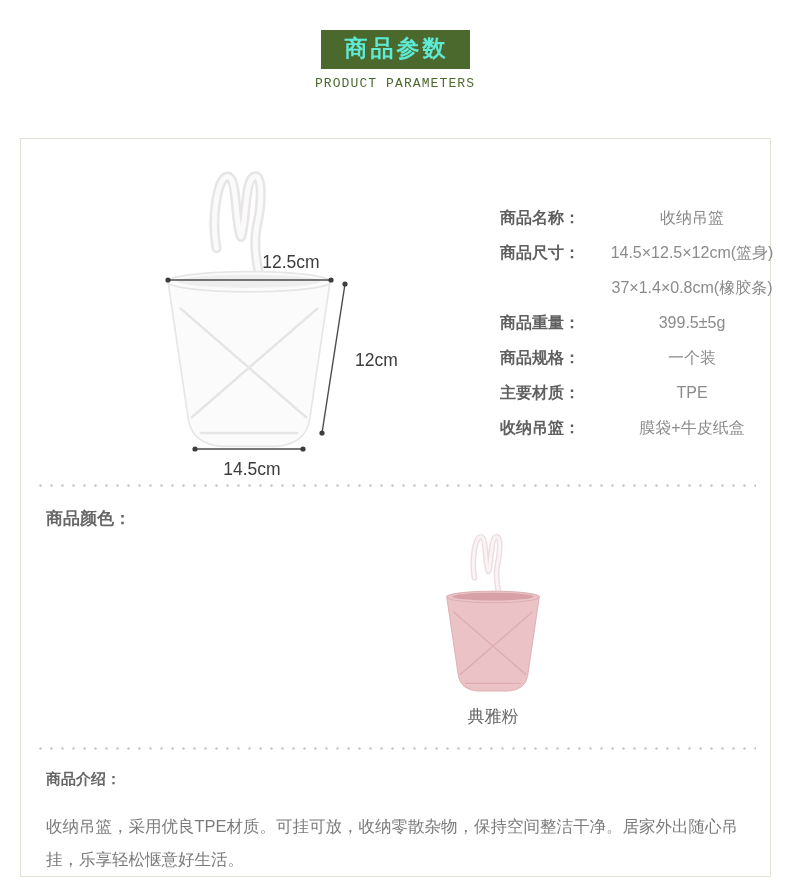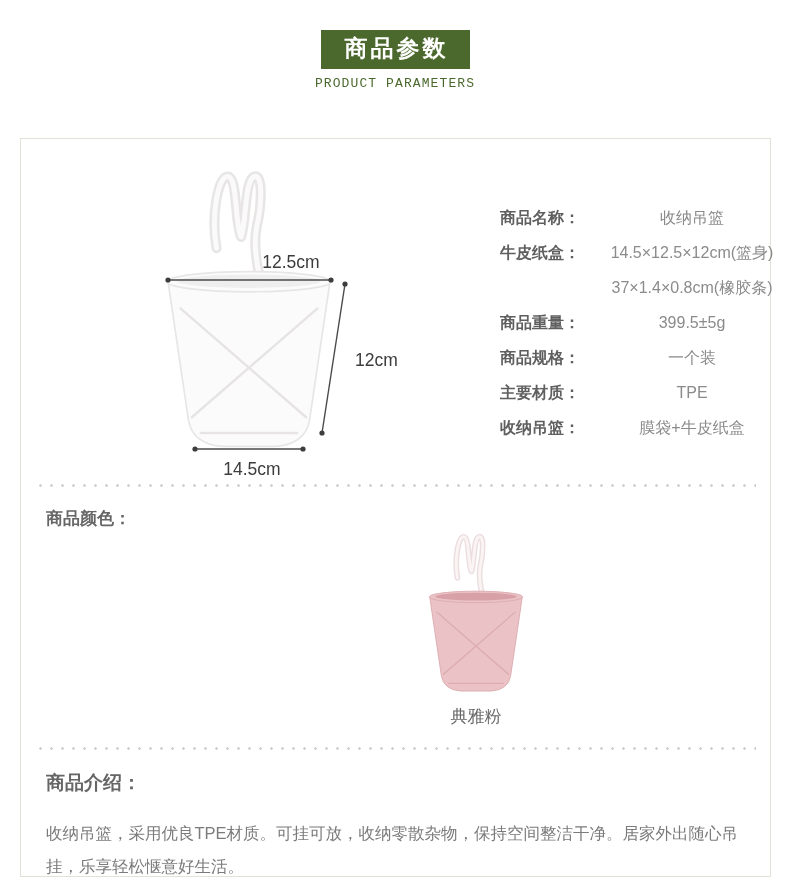--- a/index.html
+++ b/index.html
@@ -2,21 +2,21 @@
 <html><head>
 <meta charset="utf-8">
 <style>
   * { margin:0; padding:0; box-sizing:border-box; }
   html,body { width:790px; background:#ffffff; font-family:"Liberation Sans","DejaVu Sans",sans-serif; }
   body { height:894px; overflow:hidden; }
 
   
   .page-header { padding-top:30px; text-align:center; }
   .title-box {
-    display:inline-block; background:#4b692d; color:#ffffff;
+    display:inline-block; background:#4b692d; color:#5eead4;
     font-size:23px; font-weight:bold; letter-spacing:3px;
     padding:4px 21px 5px 24px; line-height:1.3;
   }
   .subtitle {
     margin-top:7px; color:#4b692d; font-size:13px; letter-spacing:1.1px;font-family:Liberation Mono, monospace;
   }
 
   
   .card {
     position:relative; margin:47px 19px 0 20px; height:739px;
@@ -39,27 +39,27 @@
   .spec-value { flex:1; color:#8b8b8b; white-space:nowrap;text-align:center; }
 
   
   .color-section { position:relative; height:260px; }
   .section-label {
     position:absolute; left:25px; top:20px;
     font-size:17px; font-weight:bold; color:#666666;
   }
   .variant { position:absolute; top:42px; width:150px; text-align:center; }
   .variant-white { left:197px; }
-  .variant-pink  { left:380px;font-family:Liberation Serif, serif; }
+  .variant-pink  { left:397px;font-family:Liberation Serif, serif; }
   .variant svg { display:block; margin:0 auto; }
   .variant-name { margin-top:3px; font-size:17px; color:#666666; }
 
   
   .intro-section { position:relative; padding:20px 25px 0 25px; }
-  .intro-label { font-size:19px; font-weight:bold; color:#666666; }
+  .intro-label { font-size:15px; font-weight:bold; color:#666666; }
   .intro-text {
     margin-top:21px; width:706px; font-size:16.5px; color:#7b7b7b; line-height:33px;
   }
 
   
   .basket-white, .figure-main {
     --b-fill:#fcfbfb; --b-stroke:#e7e5e5; --b-inner:#efeeee; --b-line:#e7e4e4;
     --hook-outer:#e8e5e5; --hook-inner:#fbfafa;
   }
   .basket-pink {
@@ -131,21 +131,21 @@
         <text class="dim-text" x="147" y="318" text-anchor="middle">14.5cm</text>
       </g>
     </svg>
 
     <div class="specs">
       <div class="spec-row">
         <span class="spec-label">商品名称：</span>
         <span class="spec-value">收纳吊篮</span>
       </div>
       <div class="spec-row">
-        <span class="spec-label">牛皮纸盒：</span>
+        <span class="spec-label">商品尺寸：</span>
         <span class="spec-value">14.5×12.5×12cm(篮身)</span>
       </div>
       <div class="spec-row">
         <span class="spec-label"></span>
         <span class="spec-value">37×1.4×0.8cm(橡胶条)</span>
       </div>
       <div class="spec-row">
         <span class="spec-label">商品重量：</span>
         <span class="spec-value">399.5±5g</span>
       </div>

